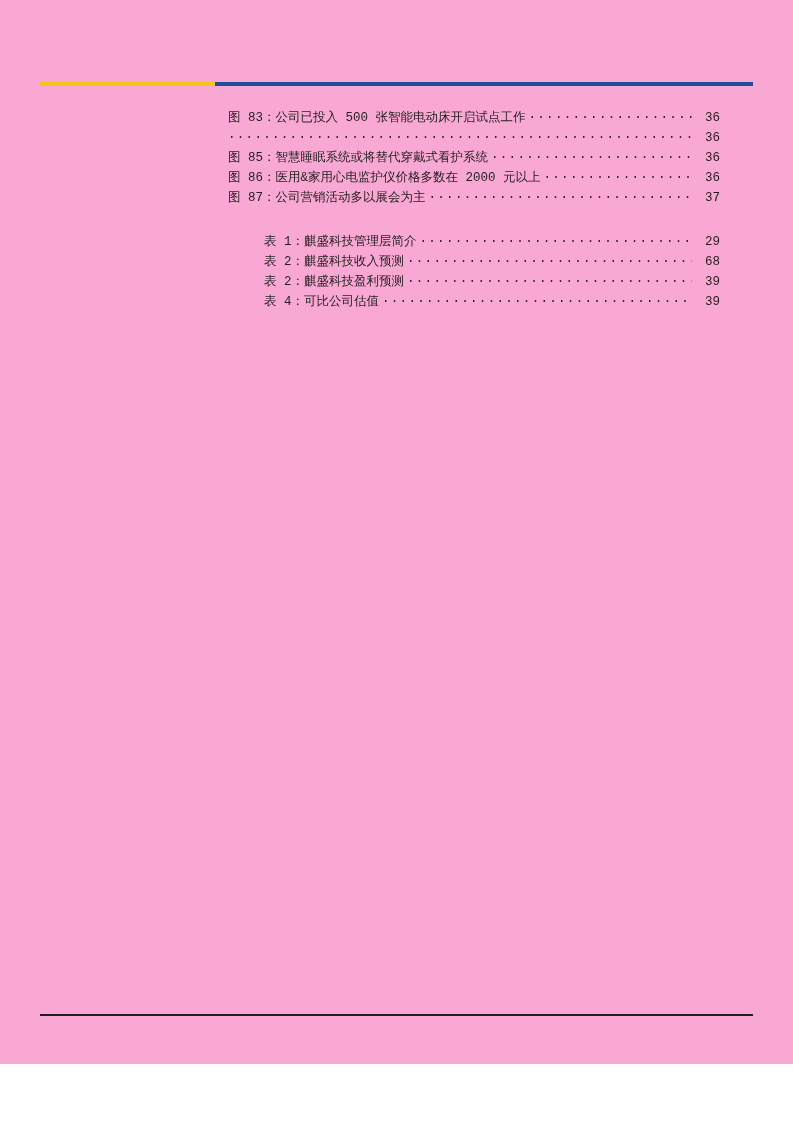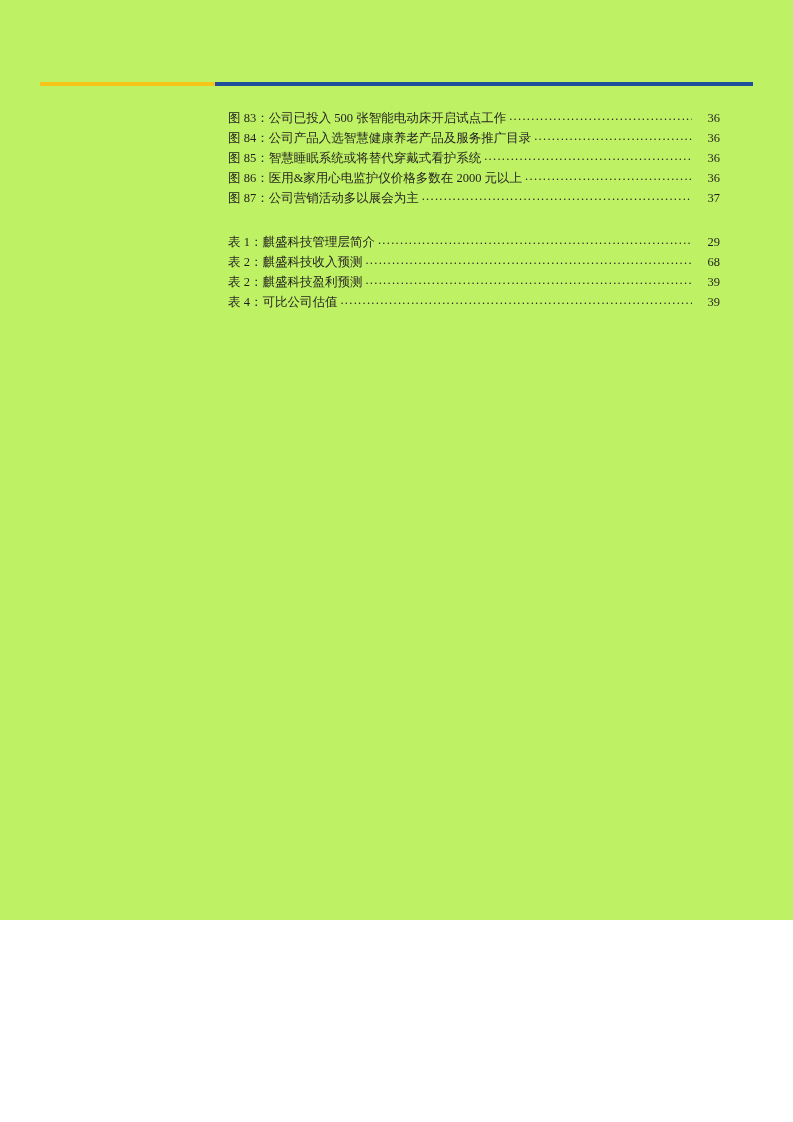--- a/index.html
+++ b/index.html
@@ -3,24 +3,24 @@
 <meta charset="utf-8">
 <style>
   html, body {
     margin: 0;
     padding: 0;
     background: #ffffff;
   }
   .page {
     position: relative;
     width: 793px;
-    height: 920px;
-    background: #bef264;
+    height: 1064px;
+    background: #f9a8d4;
     overflow: hidden;
-    font-family: Liberation Serif, serif;
+    font-family: Liberation Mono, monospace;
   }
 
   
   .top-rule {
     position: absolute;
     top: 82px;
     left: 40px;
     width: 713px;
     height: 4px;
     display: flex;
@@ -38,20 +38,21 @@
 
   
   .toc {
     position: absolute;
     left: 228px;
     top: 108px;
     width: 492px;
   }
   .toc-group + .toc-group {
     margin-top: 24px;
+    margin-left: 36px;
   }
   .toc-line {
     display: flex;
     align-items: baseline;
     font-size: 12.5px;
     line-height: 20px;
     color: #231f20;
     white-space: nowrap;
   }
   .toc-line .label {
@@ -118,21 +119,20 @@
 
   <div class="toc">
 
     <div class="toc-group figures">
       <div class="toc-line">
         <span class="label">图 83：公司已投入 500 张智能电动床开启试点工作</span>
         <span class="leader"></span>
         <span class="page-num">36</span>
       </div>
       <div class="toc-line">
-        <span class="label">图 84：公司产品入选智慧健康养老产品及服务推广目录</span>
         <span class="leader"></span>
         <span class="page-num">36</span>
       </div>
       <div class="toc-line">
         <span class="label">图 85：智慧睡眠系统或将替代穿戴式看护系统</span>
         <span class="leader"></span>
         <span class="page-num">36</span>
       </div>
       <div class="toc-line">
         <span class="label">图 86：医用&amp;家用心电监护仪价格多数在 2000 元以上</span>

